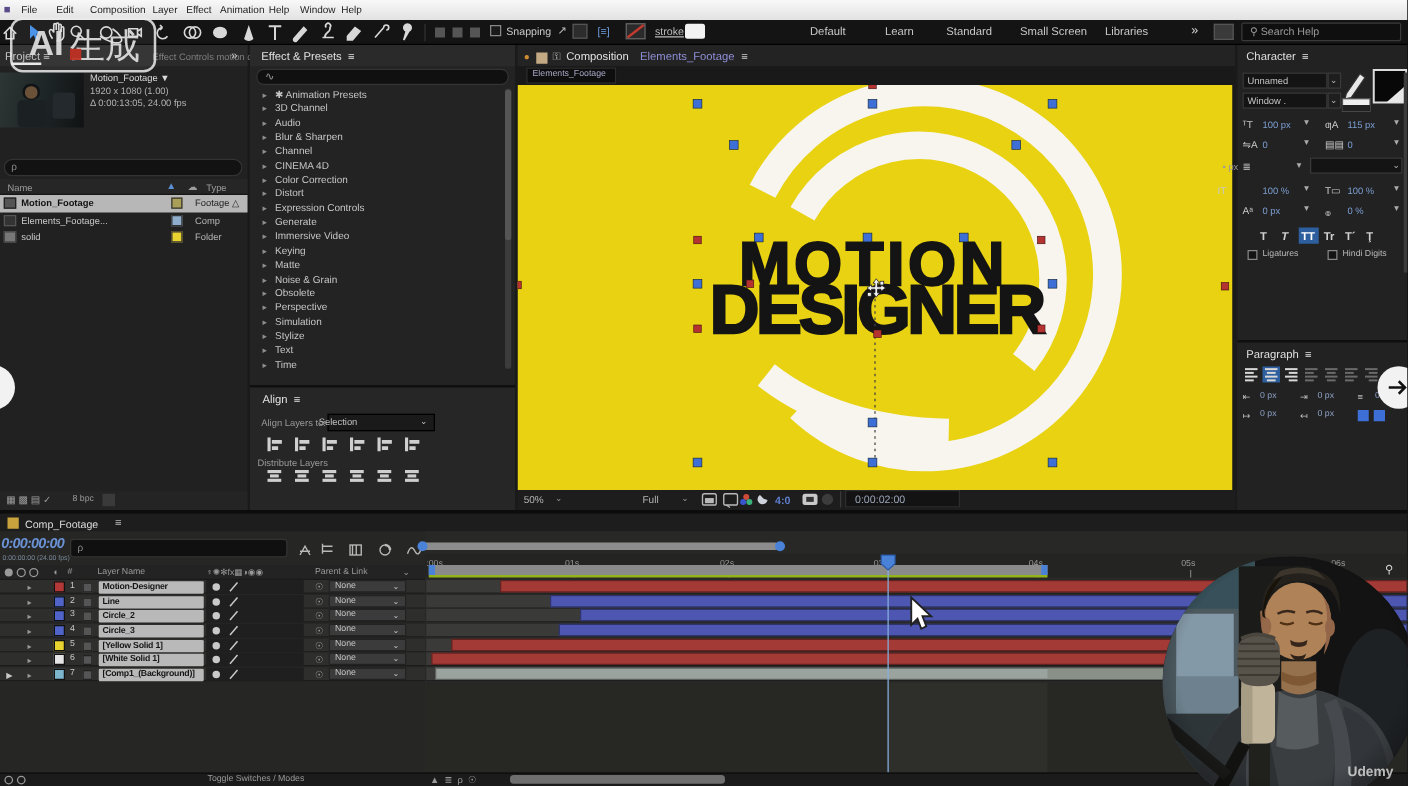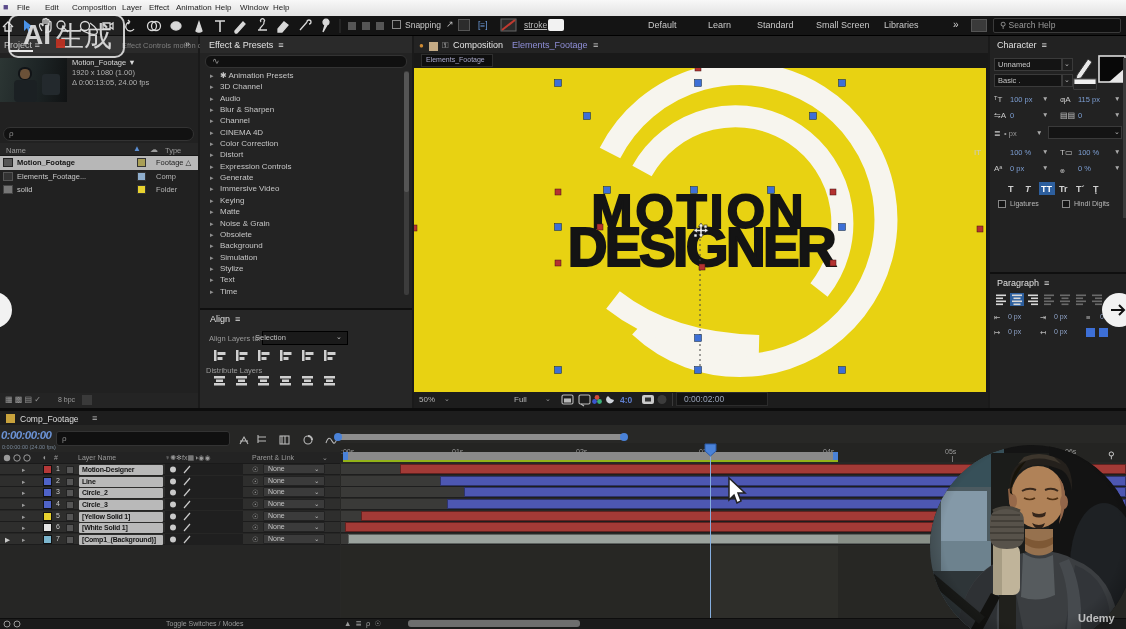--- a/index.html
+++ b/index.html
@@ -142,21 +142,21 @@
 <div class="txt" style="left:220px;top:184px;font-size:8px;color:#c6c6c6;">Immersive Video</div>
 <div class="txt" style="left:210px;top:197px;font-size:7px;color:#8f8f8f;">▸</div>
 <div class="txt" style="left:220px;top:196px;font-size:8px;color:#c6c6c6;">Keying</div>
 <div class="txt" style="left:210px;top:208px;font-size:7px;color:#8f8f8f;">▸</div>
 <div class="txt" style="left:220px;top:207px;font-size:8px;color:#c6c6c6;">Matte</div>
 <div class="txt" style="left:210px;top:220px;font-size:7px;color:#8f8f8f;">▸</div>
 <div class="txt" style="left:220px;top:219px;font-size:8px;color:#c6c6c6;">Noise &amp; Grain</div>
 <div class="txt" style="left:210px;top:231px;font-size:7px;color:#8f8f8f;">▸</div>
 <div class="txt" style="left:220px;top:230px;font-size:8px;color:#c6c6c6;">Obsolete</div>
 <div class="txt" style="left:210px;top:242px;font-size:7px;color:#8f8f8f;">▸</div>
-<div class="txt" style="left:220px;top:241px;font-size:8px;color:#c6c6c6;">Background</div>
+<div class="txt" style="left:220px;top:241px;font-size:8px;color:#c6c6c6;">Perspective</div>
 <div class="txt" style="left:210px;top:254px;font-size:7px;color:#8f8f8f;">▸</div>
 <div class="txt" style="left:220px;top:253px;font-size:8px;color:#c6c6c6;">Simulation</div>
 <div class="txt" style="left:210px;top:265px;font-size:7px;color:#8f8f8f;">▸</div>
 <div class="txt" style="left:220px;top:264px;font-size:8px;color:#c6c6c6;">Stylize</div>
 <div class="txt" style="left:210px;top:276px;font-size:7px;color:#8f8f8f;">▸</div>
 <div class="txt" style="left:220px;top:275px;font-size:8px;color:#c6c6c6;">Text</div>
 <div class="txt" style="left:210px;top:288px;font-size:7px;color:#8f8f8f;">▸</div>
 <div class="txt" style="left:220px;top:287px;font-size:8px;color:#c6c6c6;">Time</div>
 <div class="abs" style="left:404px;top:71px;width:5px;height:224px;background:#3c3c3c;border-radius:2px;"></div>
 <div class="abs" style="left:404px;top:72px;width:5px;height:120px;background:#555;border-radius:2px;"></div>
@@ -286,21 +286,21 @@
 </svg>
 <div class="abs" style="left:676px;top:392px;width:92px;height:14px;background:#131313;border:1px solid #2c2c2c;"></div>
 <div class="txt" style="left:684px;top:394px;font-size:8.5px;color:#9aa4b8;">0:00:02:00</div>
 <div class="abs" style="left:990px;top:36px;width:136px;height:372px;background:#222222;"></div>
 <div class="txt" style="left:997px;top:40px;font-size:9px;color:#e0e0e0;">Character&nbsp;&nbsp;≡</div>
 <div class="abs" style="left:994px;top:58px;width:68px;height:13px;background:#141414;border:1px solid #3a3a3a;"></div>
 <div class="txt" style="left:998px;top:60px;font-size:7.5px;color:#c5c5c5;">Unnamed</div>
 <div class="abs" style="left:1062px;top:58px;width:11px;height:13px;background:#1e1e1e;border:1px solid #3a3a3a;"></div>
 <div class="txt" style="left:1064px;top:60px;font-size:7px;color:#bbb;">⌄</div>
 <div class="abs" style="left:994px;top:74px;width:68px;height:13px;background:#141414;border:1px solid #3a3a3a;"></div>
-<div class="txt" style="left:998px;top:76px;font-size:7.5px;color:#c5c5c5;">Basic .</div>
+<div class="txt" style="left:998px;top:76px;font-size:7.5px;color:#c5c5c5;">Window .</div>
 <div class="abs" style="left:1062px;top:74px;width:11px;height:13px;background:#1e1e1e;border:1px solid #3a3a3a;"></div>
 <div class="txt" style="left:1064px;top:76px;font-size:7px;color:#bbb;">⌄</div>
 <svg class="abs" style="left:1072px;top:55px" width="54" height="36">
 <path d="M5,20 L16,4 l4,3 -11,16 -5,1 z" fill="#e8e8e8" stroke="#333"></path>
 <rect x="2" y="24" width="22" height="10" fill="#f0f0f0" stroke="#555"></rect>
 <rect x="2" y="29" width="22" height="5" fill="#222"></rect>
 <rect x="27" y="1" width="26" height="26" fill="#080808" stroke="#dcdcdc" stroke-width="1.6"></rect>
 <path d="M53,27 L37,27 53,13 z" fill="#e8e8e8"></path>
 </svg>
 <div class="txt" style="left:994px;top:95px;font-size:8px;color:#c9c9c9;">ᵀT</div>
@@ -309,21 +309,21 @@
 <div class="txt" style="left:1060px;top:95px;font-size:8px;color:#c9c9c9;">ƣA</div>
 <div class="txt" style="left:1078px;top:95px;font-size:7.5px;color:#7d9fd4;">115 px</div>
 <div class="txt" style="left:1114px;top:95px;font-size:6.5px;color:#aaa;">▼</div>
 <div class="txt" style="left:994px;top:111px;font-size:8px;color:#c9c9c9;">⇋A</div>
 <div class="txt" style="left:1010px;top:111px;font-size:7.5px;color:#7d9fd4;">0</div>
 <div class="txt" style="left:1042px;top:111px;font-size:6.5px;color:#aaa;">▼</div>
 <div class="txt" style="left:1060px;top:111px;font-size:8px;color:#c9c9c9;">▤▤</div>
 <div class="txt" style="left:1078px;top:111px;font-size:7.5px;color:#7d9fd4;">0</div>
 <div class="txt" style="left:1114px;top:111px;font-size:6.5px;color:#aaa;">▼</div>
 <div class="txt" style="left:994px;top:129px;font-size:8px;color:#c9c9c9;">≣</div>
-<div class="txt" style="left:1004px;top:129px;font-size:7.5px;color:#9a9a9a;">• px</div>
+<div class="txt" style="left:978px;top:129px;font-size:7.5px;color:#9a9a9a;">• px</div>
 <div class="txt" style="left:1036px;top:129px;font-size:6.5px;color:#aaa;">▼</div>
 <div class="abs" style="left:1048px;top:126px;width:74px;height:13px;background:#141414;border:1px solid #3a3a3a;"></div>
 <div class="txt" style="left:1114px;top:128px;font-size:7px;color:#bbb;">⌄</div>
 <div class="txt" style="left:974px;top:148px;font-size:8px;color:#c9c9c9;">IT</div>
 <div class="txt" style="left:1010px;top:148px;font-size:7.5px;color:#7d9fd4;">100 %</div>
 <div class="txt" style="left:1042px;top:148px;font-size:6.5px;color:#aaa;">▼</div>
 <div class="txt" style="left:1060px;top:148px;font-size:8px;color:#c9c9c9;">T▭</div>
 <div class="txt" style="left:1078px;top:148px;font-size:7.5px;color:#7d9fd4;">100 %</div>
 <div class="txt" style="left:1114px;top:148px;font-size:6.5px;color:#aaa;">▼</div>
 <div class="txt" style="left:994px;top:164px;font-size:8px;color:#c9c9c9;">Aᵃ</div>

